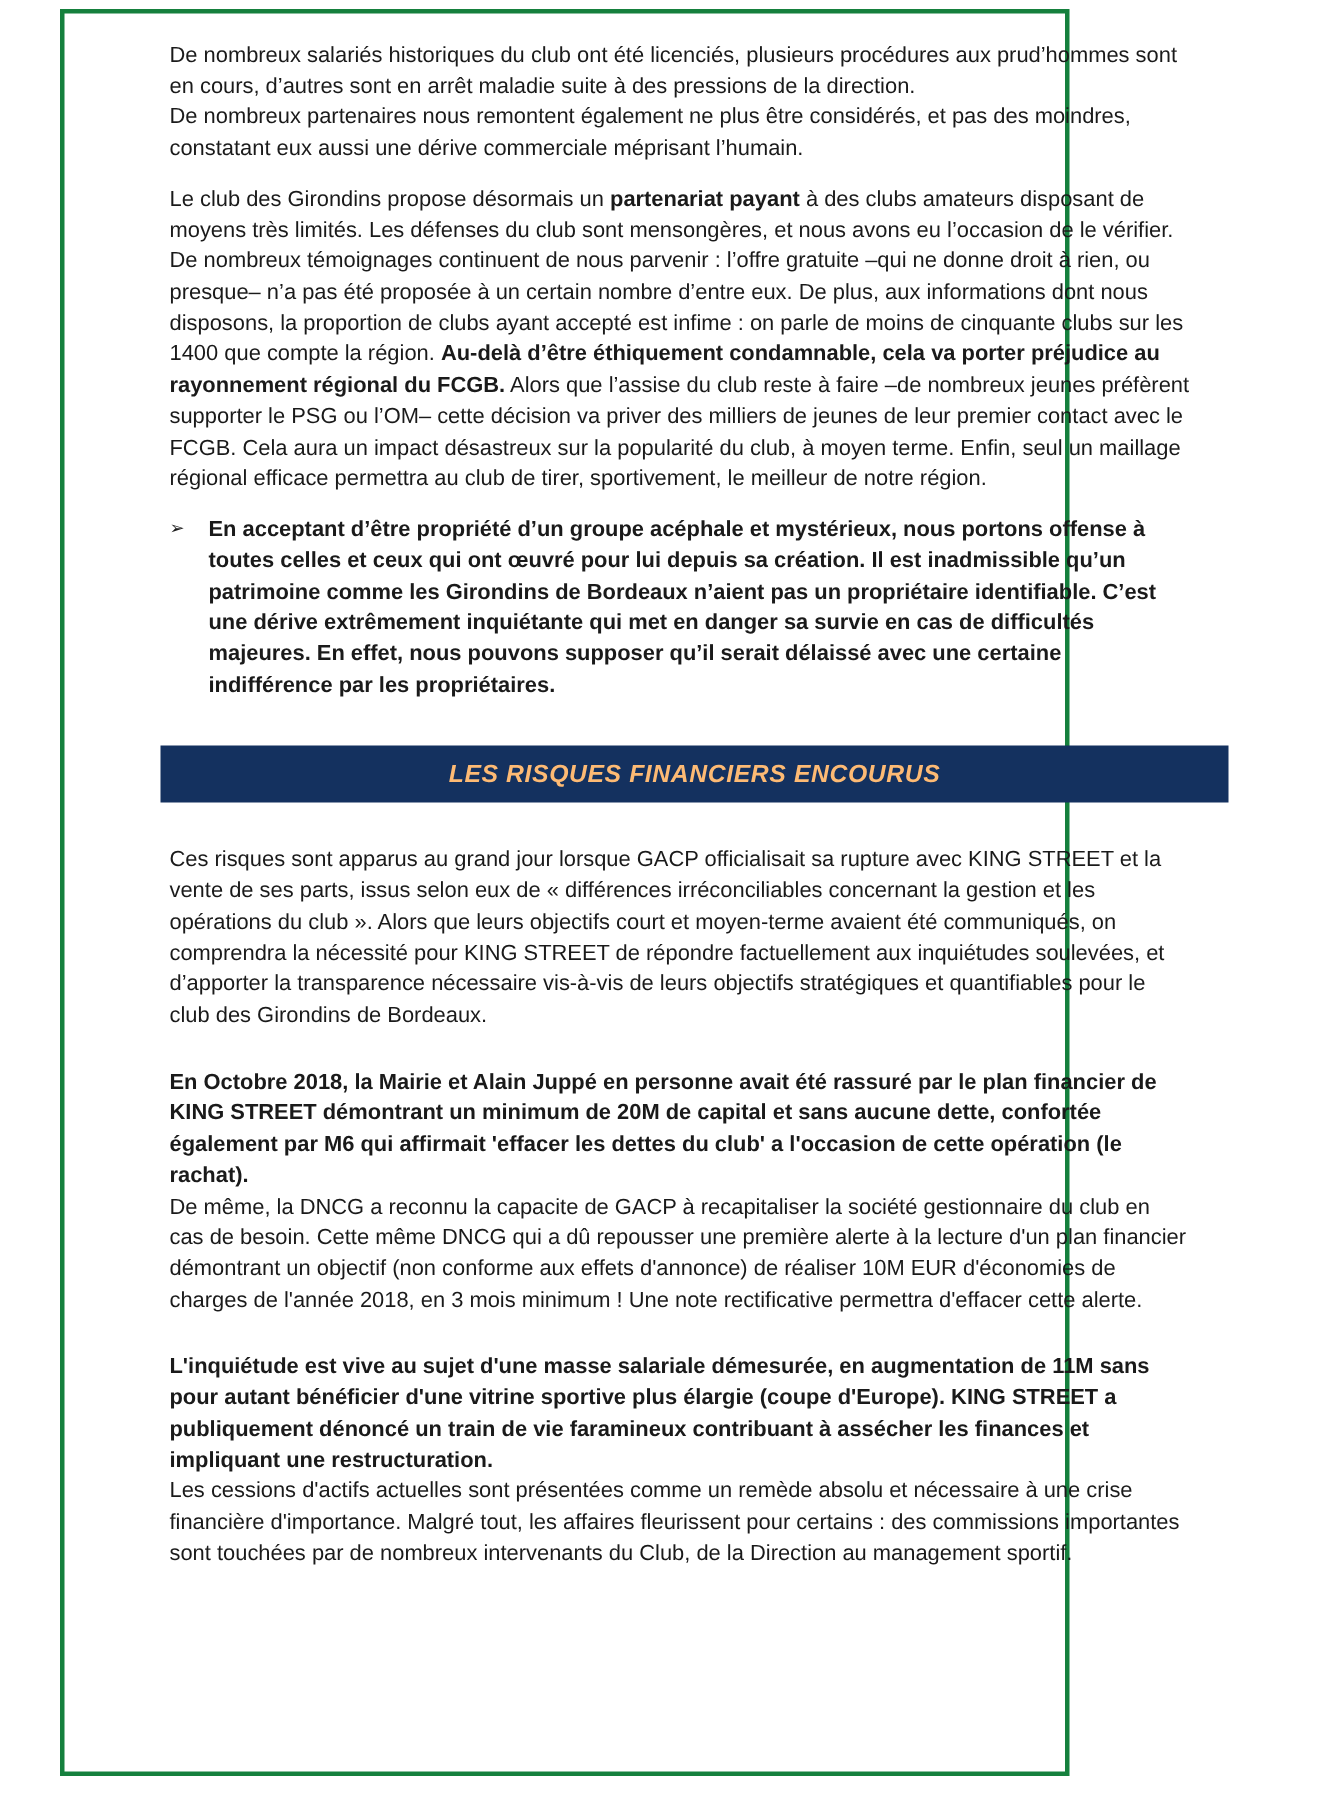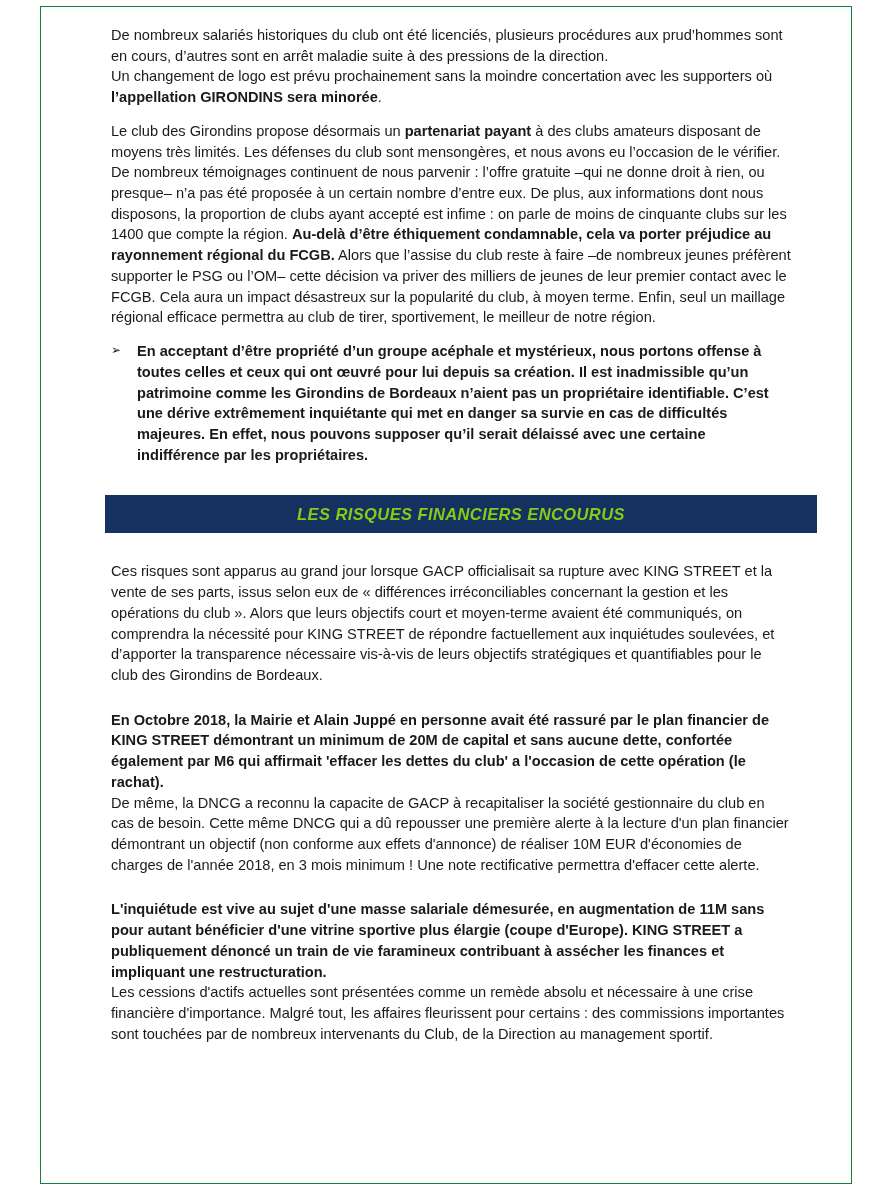--- a/index.html
+++ b/index.html
@@ -18,23 +18,23 @@
     position: relative;
     width: 891px;
     height: 1200px;
     background: #ffffff;
     box-sizing: border-box;
   }
   .sheet {
     position: absolute;
     left: 40px;
     top: 6px;
-    width: 812px;
+    width: 673px;
     height: 1178px;
-    border: 1px solid #15803d;
+    border: 3px solid #15803d;
     background: #ffffff;
     box-sizing: border-box;
   }
   .content {
     position: absolute;
     left: 70px;
     top: 18px;
     width: 680px;
   }
   p {
@@ -74,42 +74,42 @@
     margin-bottom: 28px;
     margin-left: -6px;
     width: 712px;
     height: 38px;
     background: #14315f;
     display: flex;
     align-items: center;
     justify-content: center;
   }
   .banner-title {
-    color: #84cc16;
+    color: #fdba74;
     font-style: italic;
     font-weight: bold;
     font-size: 16.5px;
     letter-spacing: 0.4px;
     text-align: center;
   }
   .spacer-sm { height: 11px; }
 </style>
 </head>
 <body>
 
 <div class="page">
   <div class="sheet">
     <div class="content">
 
       <div class="para-block">
         <p class="tight">
           <span>De nombreux salariés historiques du club ont été licenciés, plusieurs procédures aux prud’hommes sont en cours, d’autres sont en arrêt maladie suite à des pressions de la direction.</span>
         </p>
         <p class="tight">
-          <span>Un changement de logo est prévu prochainement sans la moindre concertation avec les supporters où </span><span class="bold">l’appellation GIRONDINS sera minorée</span><span>.</span>
+          <span>De nombreux partenaires nous remontent également ne plus être considérés, et pas des moindres, constatant eux aussi une dérive commerciale méprisant l’humain.</span>
         </p>
       </div>
 
       <div class="para-block">
         <p class="tight">
           <span>Le club des Girondins propose désormais un </span><span class="bold">partenariat payant</span><span> à des clubs amateurs disposant de moyens très limités. Les défenses du club sont mensongères, et nous avons eu l’occasion de le vérifier. De nombreux témoignages continuent de nous parvenir : l’offre gratuite –qui ne donne droit à rien, ou presque– n’a pas été proposée à un certain nombre d’entre eux. De plus, aux informations dont nous disposons, la proportion de clubs ayant accepté est infime : on parle de moins de cinquante clubs sur les 1400 que compte la région. </span><span class="bold">Au-delà d’être éthiquement condamnable, cela va porter préjudice au rayonnement régional du FCGB.</span><span> Alors que l’assise du club reste à faire –de nombreux jeunes préfèrent supporter le PSG ou l’OM– cette décision va priver des milliers de jeunes de leur premier contact avec le FCGB. Cela aura un impact désastreux sur la popularité du club, à moyen terme. Enfin, seul un maillage régional efficace permettra au club de tirer, sportivement, le meilleur de notre région.</span>
         </p>
       </div>
 
       <div class="bullet-row">

